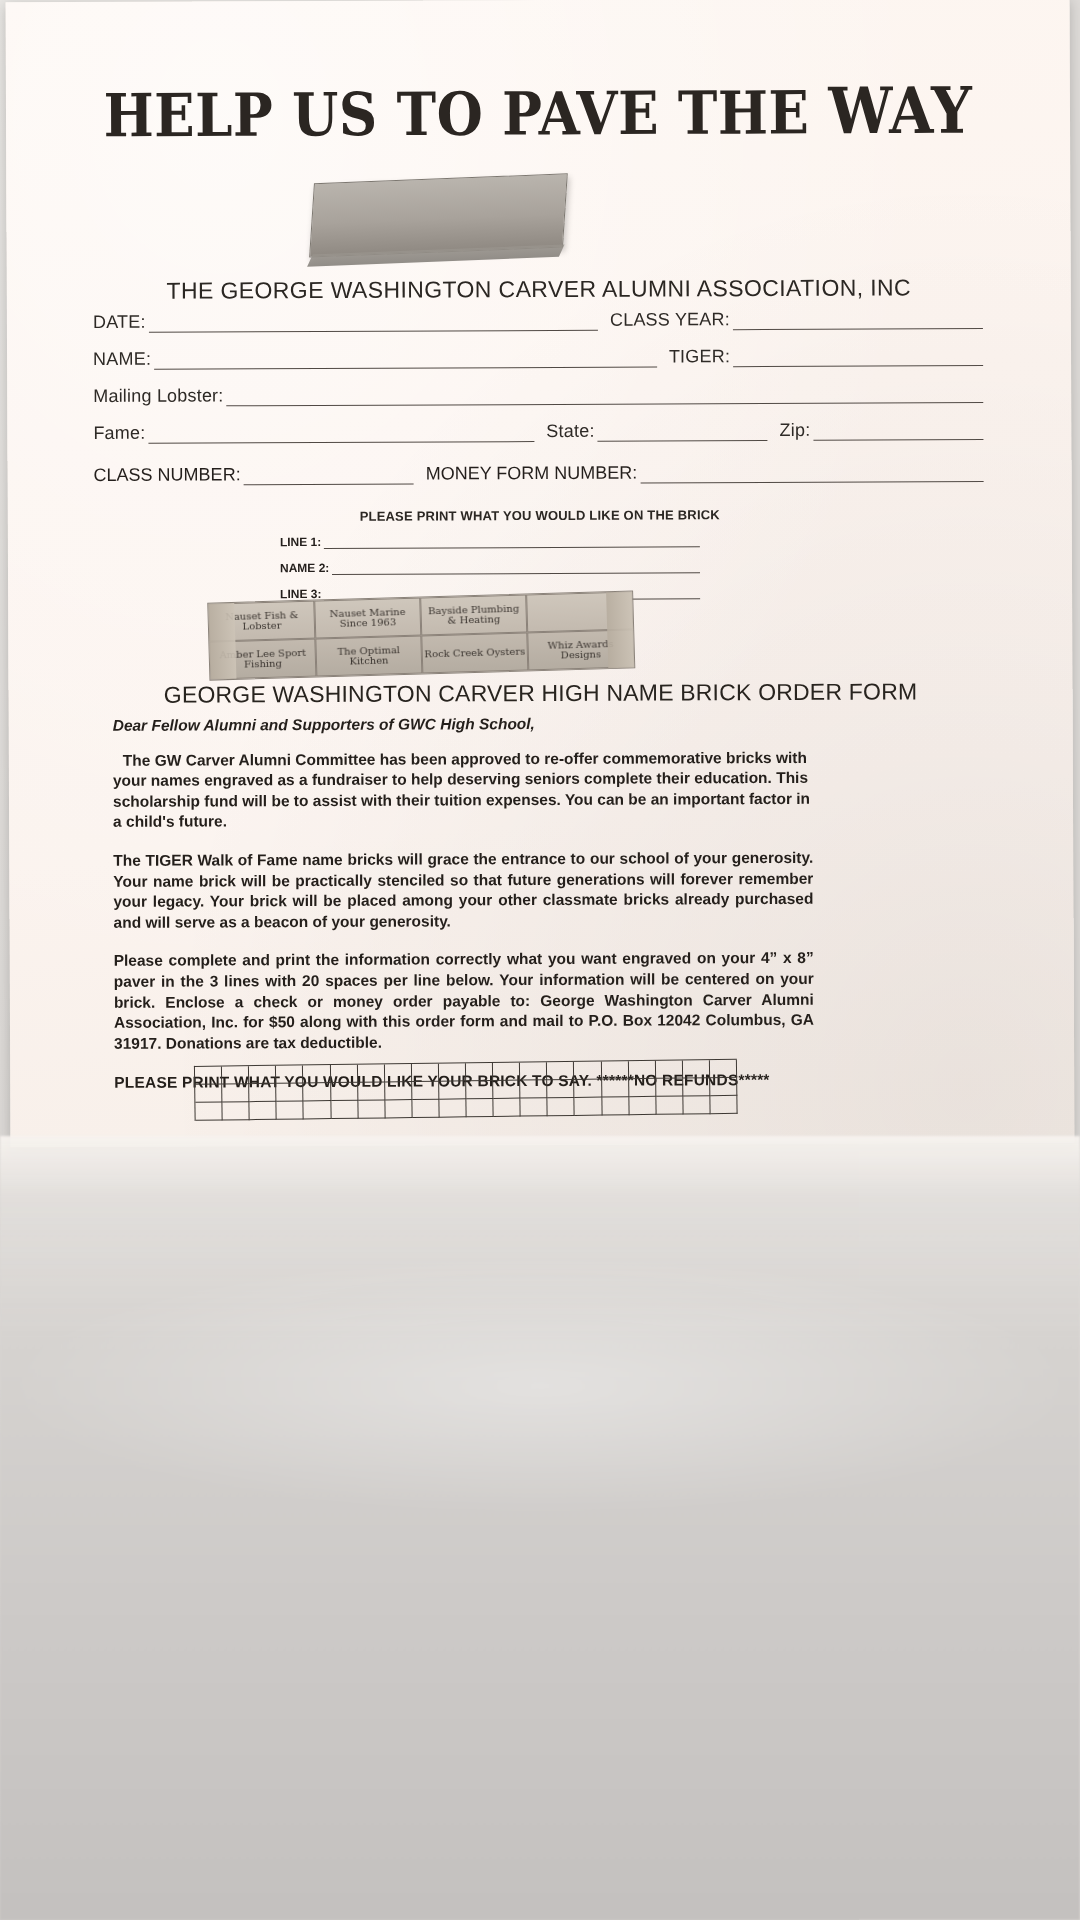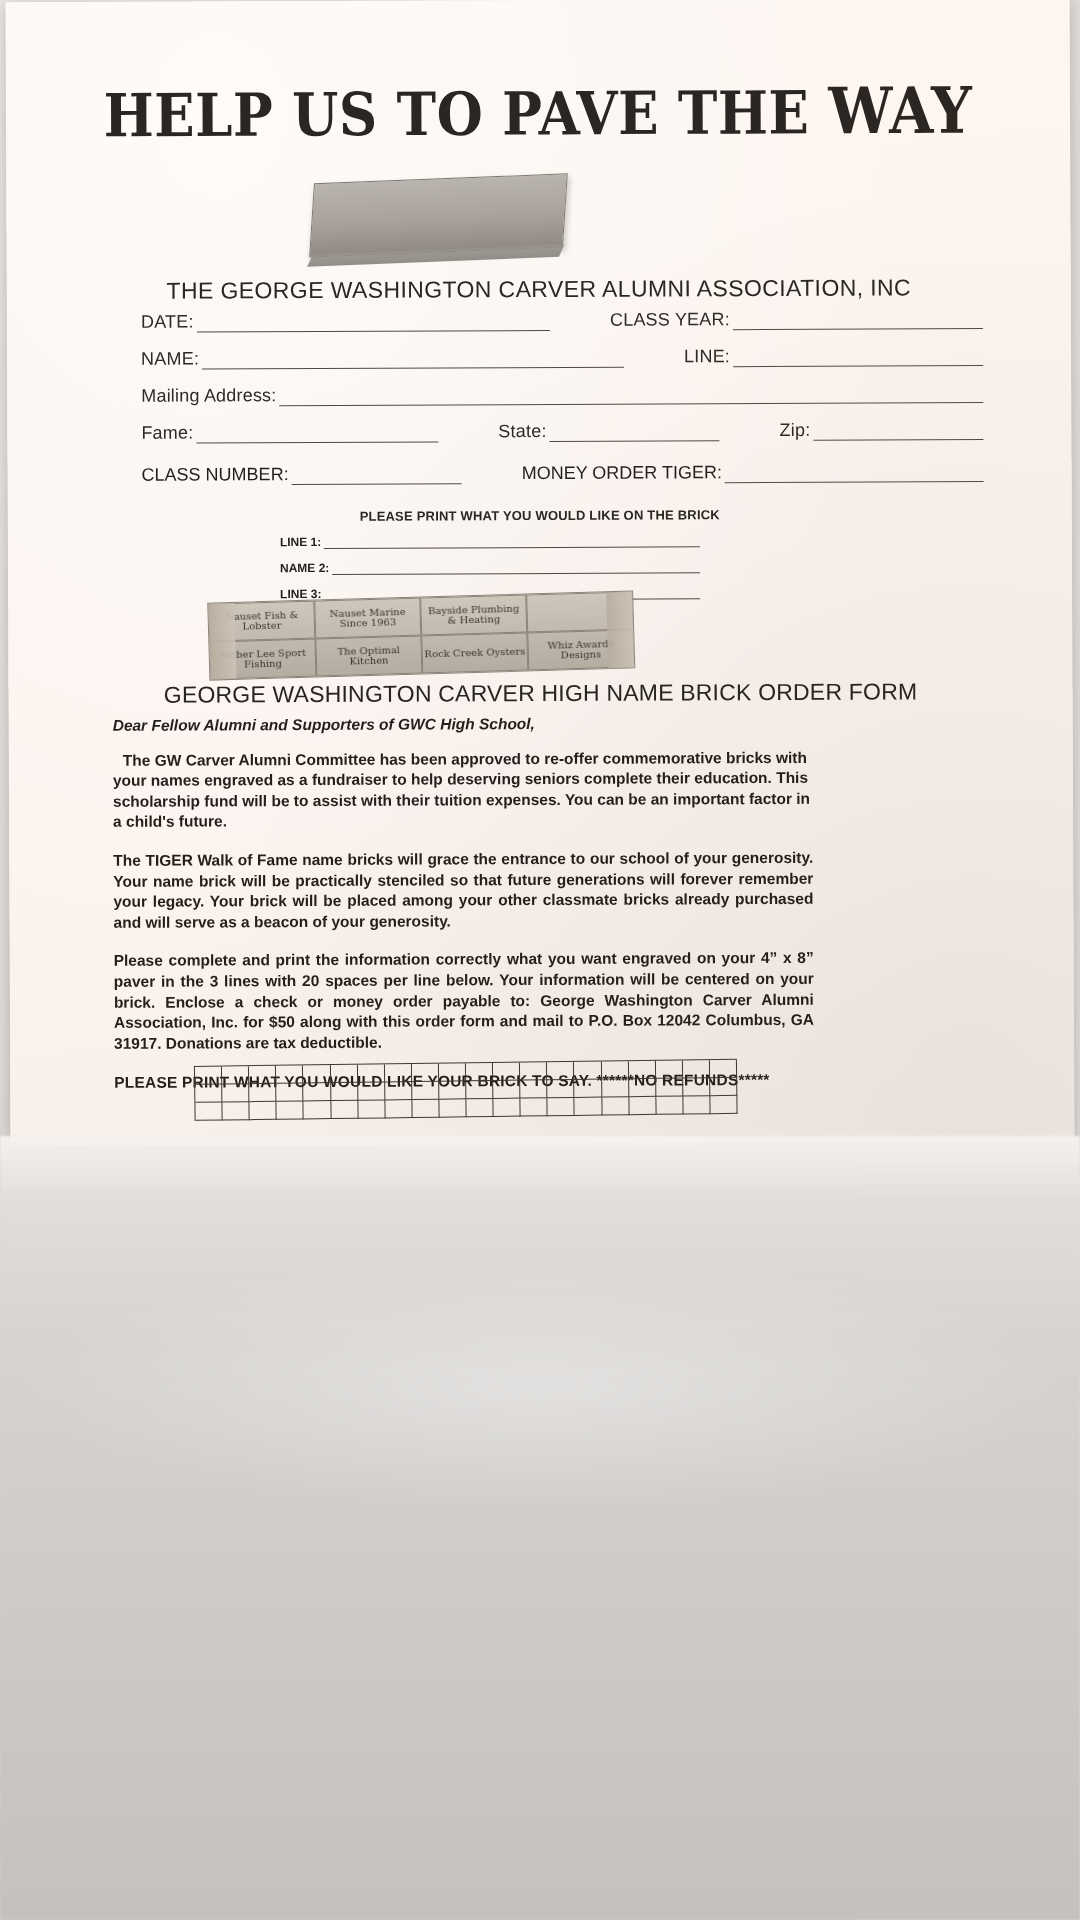--- a/index.html
+++ b/index.html
@@ -119,21 +119,21 @@
   
   .form-area { position: absolute; left: 86px; top: 310px; width: 890px; }
   .frow {
     display: flex;
     align-items: flex-end;
     font-size: 18px;
     color: #2e2a26;
     margin-bottom: 16px;
     letter-spacing: .2px;
   }
-  .flabel { white-space: nowrap; padding-right: 3px; margin-left: 48px; }
+  .flabel { white-space: nowrap; padding-right: 3px; }
   .fline {
     border-bottom: 1px solid #504944;
     flex: 1 1 auto;
     height: 14px;
     margin-right: 12px;
   }
   .fline.short { flex: 0 0 170px; }
   .fline.med { flex: 0 0 250px; }
   .fline.last { margin-right: 0; }
 
@@ -270,43 +270,43 @@
         <div class="frow">
           <span class="flabel">DATE:</span>
           <span class="fline"></span>
           <span class="flabel">CLASS YEAR:</span>
           <span class="fline med last"></span>
         </div>
 
         <div class="frow">
           <span class="flabel">NAME:</span>
           <span class="fline"></span>
-          <span class="flabel">LINE:</span>
+          <span class="flabel">TIGER:</span>
           <span class="fline med last"></span>
         </div>
 
         <div class="frow">
-          <span class="flabel">Mailing Address:</span>
+          <span class="flabel">Mailing Lobster:</span>
           <span class="fline last"></span>
         </div>
 
         <div class="frow">
           <span class="flabel">Fame:</span>
           <span class="fline"></span>
           <span class="flabel">State:</span>
           <span class="fline short"></span>
           <span class="flabel">Zip:</span>
           <span class="fline short last"></span>
         </div>
       </div>
 
       <div class="check-row">
         <span class="flabel">CLASS NUMBER:</span>
         <span class="fline short"></span>
-        <span class="flabel">MONEY ORDER TIGER:</span>
+        <span class="flabel">MONEY FORM NUMBER:</span>
         <span class="fline last"></span>
       </div>
 
       <div class="print-note">PLEASE PRINT WHAT YOU WOULD LIKE ON THE BRICK</div>
 
       <div class="lines-block">
         <div class="lrow">
           <span>LINE 1:</span>
           <span class="lline"></span>
         </div>

